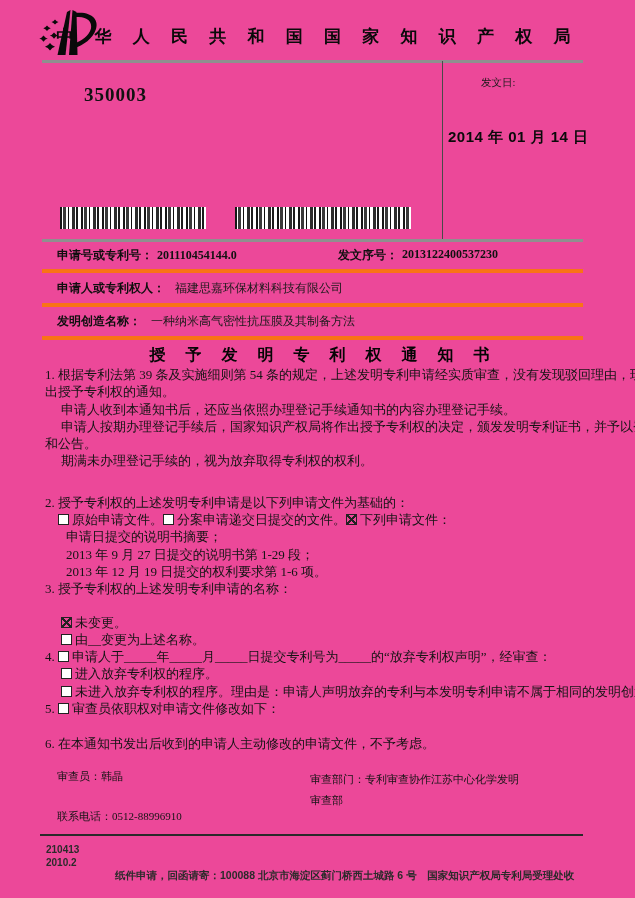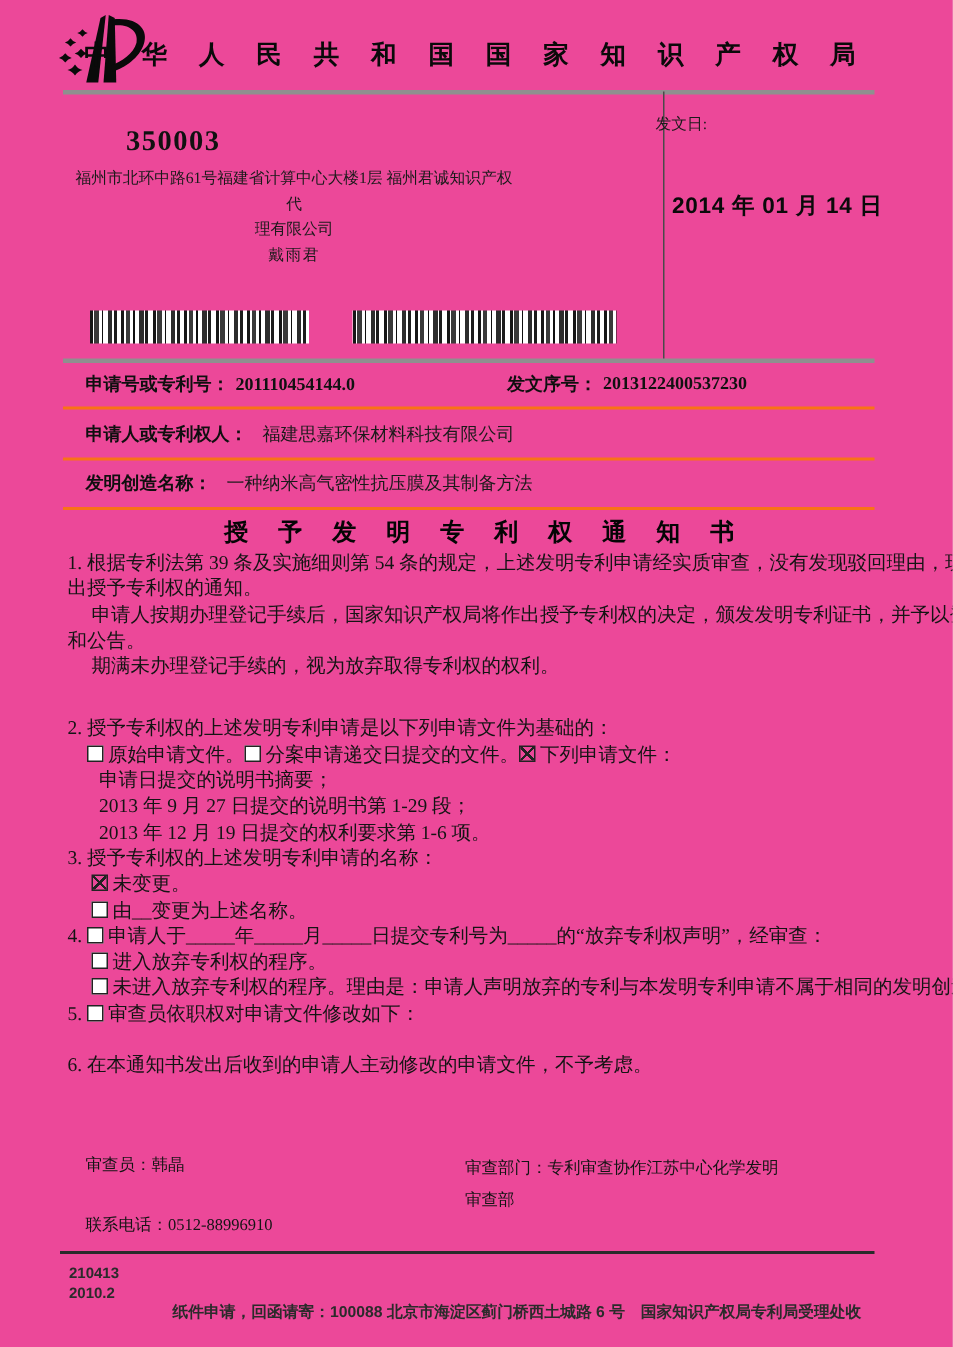--- a/index.html
+++ b/index.html
@@ -23,26 +23,26 @@
   .addr { position:absolute; left:46px; top:111px; width:300px; text-align:center;
           font-size:10.5px; line-height:17px; color:#1a1a1a; }
   .recipient-line { letter-spacing:1px; }
   .barcode { position:absolute; top:207px; height:22px;
     background:repeating-linear-gradient(90deg,
       #161616 0 2px,#fff 2px 3px,#3a3a3a 3px 6px,#fff 6px 8px,
       #101010 8px 9px,#fff 9px 12px,#2c2c2c 12px 15px,#fff 15px 16px,
       #1c1c1c 16px 18px,#fff 18px 21px); }
   .barcode1 { left:60px; width:146px; }
   .barcode2 { left:235px; width:176px; }
-  .date-label { position:absolute; left:437px; top:76px; font-size:10.5px; color:#1a1a1a; }
+  .date-label { position:absolute; left:481px; top:76px; font-size:10.5px; color:#1a1a1a; }
   .date-value { position:absolute; left:448px; top:128px; font-size:15px; font-weight:bold;
                 letter-spacing:0.5px; font-family:"Liberation Sans","DejaVu Sans",sans-serif; color:#0a0a0a; }
   
   .info-table { position:absolute; left:42px; top:241.5px; width:541px; font-size:12px; }
-  .info-row { position:relative; border-bottom:2px solid #f97316; display:flex; align-items:center; }
+  .info-row { position:relative; border-bottom:4px solid #f97316; display:flex; align-items:center; }
   .row1 { height:31.5px; } .row2 { height:34px; } .row3 { height:33px; }
   .info-label { margin-left:15px; font-weight:bold; color:#0f0f0f; }
   .info-value { font-weight:bold; margin-left:4px; }
   .info-value.normal { font-weight:normal; color:#1a1a1a; margin-left:10px; }
   .group2 { position:absolute; left:281px; display:flex; align-items:flex-start; }
   
   .doc-title { position:absolute; top:345px; left:12px; right:0; text-align:center;
                font-size:16px; font-weight:bold; letter-spacing:8px; color:#050505; }
   .notice-body { position:absolute; left:45px; top:366px; width:545px;
                  font-size:13px; line-height:17.3px; color:#141414; }
@@ -77,25 +77,20 @@
       <path d="M11,17.5 Q12.5,19.8 14.8,20.3 Q12.5,20.8 11,23 Q9.5,20.8 7.3,20.3 Q9.5,19.8 11,17.5 Z"></path>
       <path d="M18,24.5 Q19.8,27 22.3,27.6 Q19.8,28.2 18,30.7 Q16.2,28.2 13.8,27.6 Q16.2,27 18,24.5 Z"></path>
       <path d="M7.5,27.5 Q9.3,30 11.8,30.6 Q9.3,31.2 7.5,33.7 Q5.7,31.2 3.3,30.6 Q5.7,30 7.5,27.5 Z"></path>
       <path d="M14,35 Q16,38 19,38.7 Q16,39.4 14,42.4 Q12,39.4 9,38.7 Q12,38 14,35 Z"></path>
     </g>
   </svg>
   <div class="agency-title">中 华 人 民 共 和 国 国 家 知 识 产 权 局</div>
   <div class="hr-thick hr-top"></div>
 
   <div class="postal">350003</div>
-  <div class="addr">
-    <div>福州市北环中路61号福建省计算中心大楼1层 福州君诚知识产权代</div>
-    <div>理有限公司</div>
-    <div class="recipient-line">戴雨君</div>
-  </div>
   <div class="barcode barcode1"></div>
   <div class="barcode barcode2"></div>
   <div class="vline"></div>
   <div class="date-label">发文日:</div>
   <div class="date-value">2014 年 01 月 14 日</div>
   <div class="hr-thick hr-mid"></div>
 
   <div class="info-table">
     <div class="info-row row1">
       <span class="info-label">申请号或专利号：</span>
@@ -112,30 +107,31 @@
     <div class="info-row row3">
       <span class="info-label">发明创造名称：</span>
       <span class="info-value normal">一种纳米高气密性抗压膜及其制备方法</span>
     </div>
   </div>
 
   <div class="doc-title">授 予 发 明 专 利 权 通 知 书</div>
   <div class="notice-body" id="notice-body">
       <div class="body-line" style="padding-left: 0px;"><span>1. 根据专利法第 39 条及实施细则第 54 条的规定，上述发明专利申请经实质审查，没有发现驳回理由，现作</span></div>
       <div class="body-line" style="padding-left: 0px;"><span>出授予专利权的通知。</span></div>
+      <div class="body-line" style="padding-left: 16px;"><span>申请人收到本通知书后，还应当依照办理登记手续通知书的内容办理登记手续。</span></div>
       <div class="body-line" style="padding-left: 16px;"><span>申请人按期办理登记手续后，国家知识产权局将作出授予专利权的决定，颁发发明专利证书，并予以登记</span></div>
       <div class="body-line" style="padding-left: 0px;"><span>和公告。</span></div>
       <div class="body-line" style="padding-left: 16px;"><span>期满未办理登记手续的，视为放弃取得专利权的权利。</span></div>
       <div class="body-line" style="padding-left: 0px; margin-top: 24px;"><span>2. 授予专利权的上述发明专利申请是以下列申请文件为基础的：</span></div>
       <div class="body-line" style="padding-left: 13px;"><span class="cb"></span><span>原始申请文件。</span><span class="cb"></span><span>分案申请递交日提交的文件。</span><span class="cb checked"></span><span>下列申请文件：</span></div>
       <div class="body-line" style="padding-left: 21px;"><span>申请日提交的说明书摘要；</span></div>
       <div class="body-line" style="padding-left: 21px;"><span>2013 年 9 月 27 日提交的说明书第 1-29 段；</span></div>
       <div class="body-line" style="padding-left: 21px;"><span>2013 年 12 月 19 日提交的权利要求第 1-6 项。</span></div>
       <div class="body-line" style="padding-left: 0px;"><span>3. 授予专利权的上述发明专利申请的名称：</span></div>
-      <div class="body-line" style="padding-left: 16px;"><span class="cb checked"></span><span>未变更。</span></div>
+      <div class="body-line" style="padding-left: 16px; margin-top: 16px;"><span class="cb checked"></span><span>未变更。</span></div>
       <div class="body-line" style="padding-left: 16px;"><span class="cb"></span><span>由__变更为上述名称。</span></div>
       <div class="body-line" style="padding-left: 0px;"><span>4. </span><span class="cb"></span><span>申请人于_____年_____月_____日提交专利号为_____的“放弃专利权声明”，经审查：</span></div>
       <div class="body-line" style="padding-left: 16px;"><span class="cb"></span><span>进入放弃专利权的程序。</span></div>
       <div class="body-line" style="padding-left: 16px;"><span class="cb"></span><span>未进入放弃专利权的程序。理由是：申请人声明放弃的专利与本发明专利申请不属于相同的发明创造。</span></div>
       <div class="body-line" style="padding-left: 0px;"><span>5. </span><span class="cb"></span><span>审查员依职权对申请文件修改如下：</span></div>
       <div class="body-line" style="padding-left: 0px;"></div>
       <div class="body-line" style="padding-left: 0px;"><span>6. 在本通知书发出后收到的申请人主动修改的申请文件，不予考虑。</span></div>
     </div>
 
   <div class="sig sig-examiner">

